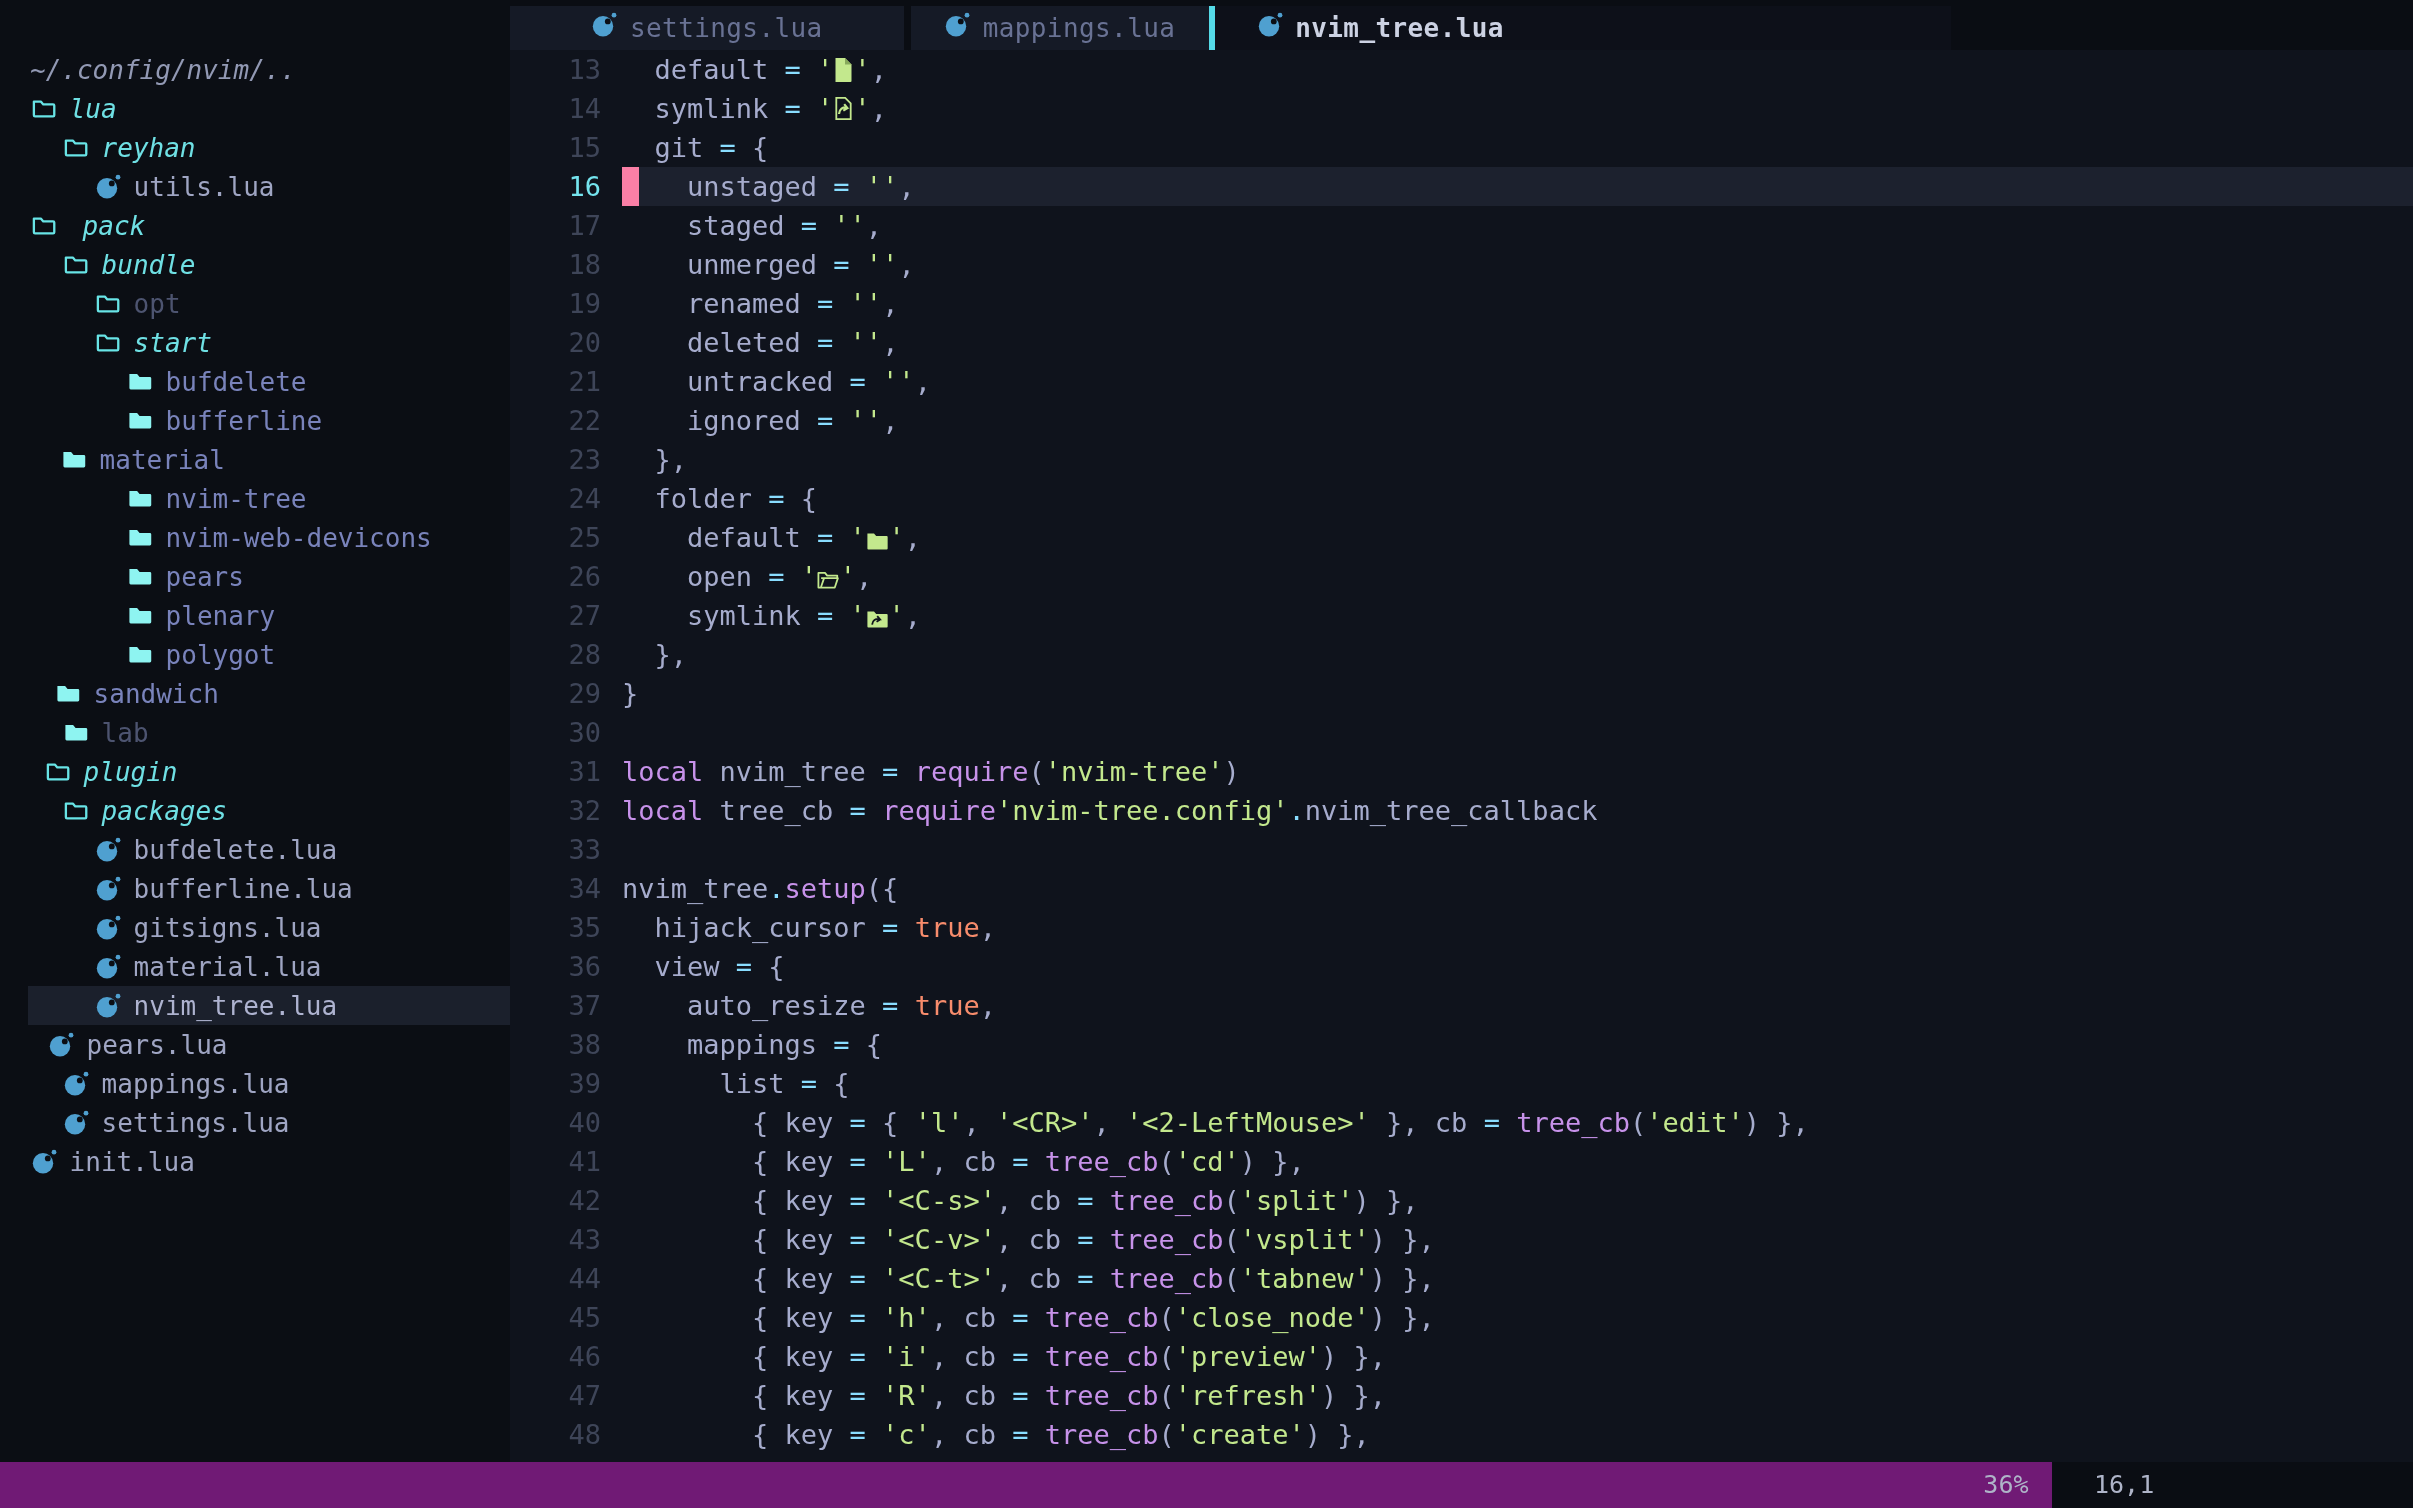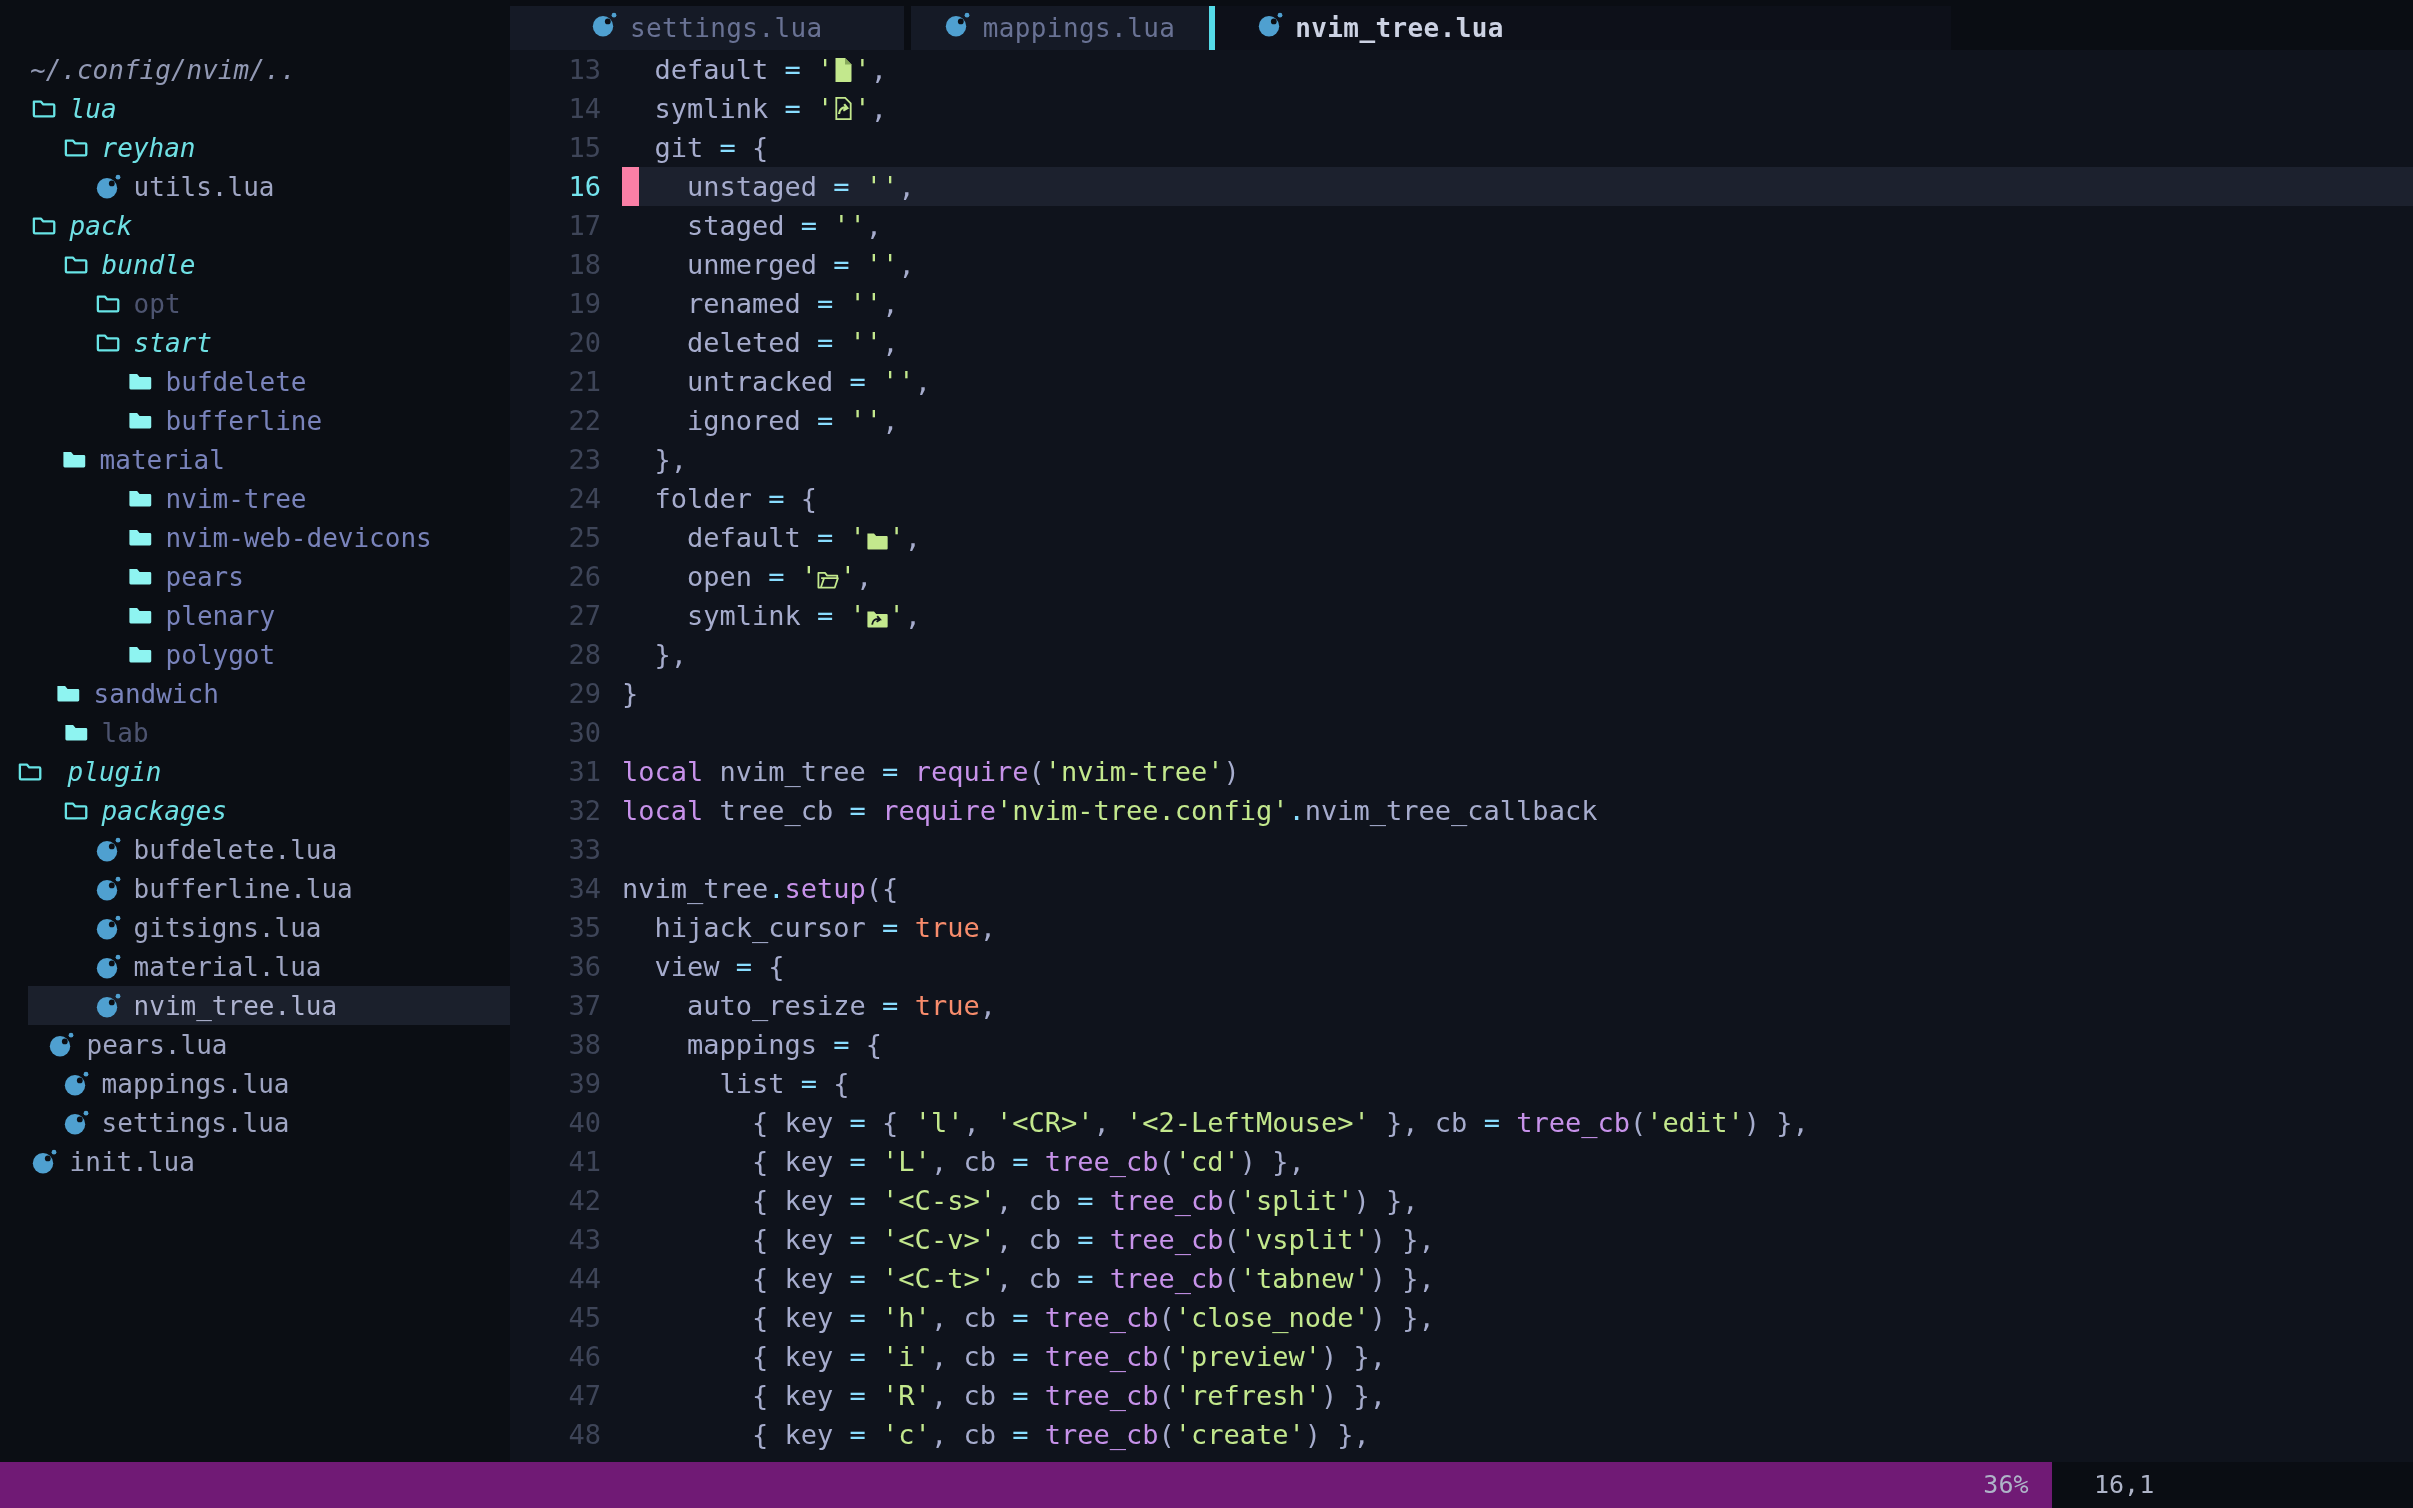--- a/index.html
+++ b/index.html
@@ -70,21 +70,21 @@
             <path d="M3 4.5 h7.2 l2.6 3 h10.2 a1.2 1.2 0 0 1 1.2 1.2 v10.1 a1.2 1.2 0 0 1 -1.2 1.2 h-18.8 a1.2 1.2 0 0 1 -1.2 -1.2 Z" fill="none" stroke="#68e4e6" stroke-width="2.4" stroke-linejoin="round"></path>
           </svg></span><span class="lbl-dir">lua</span></div>
       <div class="tree-row" style="padding-left: 62px;"><span class="ticon"><svg viewBox="0 0 26 24" width="25" height="23.5">
             <path d="M3 4.5 h7.2 l2.6 3 h10.2 a1.2 1.2 0 0 1 1.2 1.2 v10.1 a1.2 1.2 0 0 1 -1.2 1.2 h-18.8 a1.2 1.2 0 0 1 -1.2 -1.2 Z" fill="none" stroke="#68e4e6" stroke-width="2.4" stroke-linejoin="round"></path>
           </svg></span><span class="lbl-dir">reyhan</span></div>
       <div class="tree-row" style="padding-left: 94px;"><span class="ticon"><svg viewBox="0 0 26 26" width="26" height="26">
             <circle cx="12" cy="14.2" r="10.2" fill="#4fa0d0"></circle>
             <circle cx="16.8" cy="9.4" r="2.9" fill="#0b0e14"></circle>
             <circle cx="23" cy="3.2" r="2.4" fill="#4fa0d0"></circle>
           </svg></span><span class="lbl-file">utils.lua</span></div>
-      <div class="tree-row" style="padding-left: 30px;"><span class="ticon"><svg viewBox="0 0 26 24" width="25" height="23.5">
+      <div class="tree-row" style="padding-left: 30px; gap: 13px;"><span class="ticon"><svg viewBox="0 0 26 24" width="25" height="23.5">
             <path d="M3 4.5 h7.2 l2.6 3 h10.2 a1.2 1.2 0 0 1 1.2 1.2 v10.1 a1.2 1.2 0 0 1 -1.2 1.2 h-18.8 a1.2 1.2 0 0 1 -1.2 -1.2 Z" fill="none" stroke="#68e4e6" stroke-width="2.4" stroke-linejoin="round"></path>
           </svg></span><span class="lbl-dir">pack</span></div>
       <div class="tree-row" style="padding-left: 62px;"><span class="ticon"><svg viewBox="0 0 26 24" width="25" height="23.5">
             <path d="M3 4.5 h7.2 l2.6 3 h10.2 a1.2 1.2 0 0 1 1.2 1.2 v10.1 a1.2 1.2 0 0 1 -1.2 1.2 h-18.8 a1.2 1.2 0 0 1 -1.2 -1.2 Z" fill="none" stroke="#68e4e6" stroke-width="2.4" stroke-linejoin="round"></path>
           </svg></span><span class="lbl-dir">bundle</span></div>
       <div class="tree-row" style="padding-left: 94px;"><span class="ticon"><svg viewBox="0 0 26 24" width="25" height="23.5">
             <path d="M3 4.5 h7.2 l2.6 3 h10.2 a1.2 1.2 0 0 1 1.2 1.2 v10.1 a1.2 1.2 0 0 1 -1.2 1.2 h-18.8 a1.2 1.2 0 0 1 -1.2 -1.2 Z" fill="none" stroke="#68e4e6" stroke-width="2.4" stroke-linejoin="round"></path>
           </svg></span><span class="lbl-dim">opt</span></div>
       <div class="tree-row" style="padding-left: 94px;"><span class="ticon"><svg viewBox="0 0 26 24" width="25" height="23.5">
             <path d="M3 4.5 h7.2 l2.6 3 h10.2 a1.2 1.2 0 0 1 1.2 1.2 v10.1 a1.2 1.2 0 0 1 -1.2 1.2 h-18.8 a1.2 1.2 0 0 1 -1.2 -1.2 Z" fill="none" stroke="#68e4e6" stroke-width="2.4" stroke-linejoin="round"></path>
@@ -112,21 +112,21 @@
           </svg></span><span class="lbl-pkg">plenary</span></div>
       <div class="tree-row" style="padding-left: 126px;"><span class="ticon"><svg viewBox="0 0 26 24" width="25" height="23.5">
             <path d="M2.5 4 h8 l2.6 3 h10.7 a1.4 1.4 0 0 1 1.4 1.4 v10.2 a1.4 1.4 0 0 1 -1.4 1.4 h-19.9 a1.4 1.4 0 0 1 -1.4 -1.4 Z" fill="#8ef4f1"></path>
           </svg></span><span class="lbl-pkg">polygot</span></div>
       <div class="tree-row" style="padding-left: 54px;"><span class="ticon"><svg viewBox="0 0 26 24" width="25" height="23.5">
             <path d="M2.5 4 h8 l2.6 3 h10.7 a1.4 1.4 0 0 1 1.4 1.4 v10.2 a1.4 1.4 0 0 1 -1.4 1.4 h-19.9 a1.4 1.4 0 0 1 -1.4 -1.4 Z" fill="#8ef4f1"></path>
           </svg></span><span class="lbl-pkg">sandwich</span></div>
       <div class="tree-row" style="padding-left: 62px;"><span class="ticon"><svg viewBox="0 0 26 24" width="25" height="23.5">
             <path d="M2.5 4 h8 l2.6 3 h10.7 a1.4 1.4 0 0 1 1.4 1.4 v10.2 a1.4 1.4 0 0 1 -1.4 1.4 h-19.9 a1.4 1.4 0 0 1 -1.4 -1.4 Z" fill="#8ef4f1"></path>
           </svg></span><span class="lbl-dim">lab</span></div>
-      <div class="tree-row" style="padding-left: 16px; gap: 12px;"><span class="ticon"><svg viewBox="0 0 26 24" width="25" height="23.5">
+      <div class="tree-row" style="padding-left: 44px;"><span class="ticon"><svg viewBox="0 0 26 24" width="25" height="23.5">
             <path d="M3 4.5 h7.2 l2.6 3 h10.2 a1.2 1.2 0 0 1 1.2 1.2 v10.1 a1.2 1.2 0 0 1 -1.2 1.2 h-18.8 a1.2 1.2 0 0 1 -1.2 -1.2 Z" fill="none" stroke="#68e4e6" stroke-width="2.4" stroke-linejoin="round"></path>
           </svg></span><span class="lbl-dir">plugin</span></div>
       <div class="tree-row" style="padding-left: 62px;"><span class="ticon"><svg viewBox="0 0 26 24" width="25" height="23.5">
             <path d="M3 4.5 h7.2 l2.6 3 h10.2 a1.2 1.2 0 0 1 1.2 1.2 v10.1 a1.2 1.2 0 0 1 -1.2 1.2 h-18.8 a1.2 1.2 0 0 1 -1.2 -1.2 Z" fill="none" stroke="#68e4e6" stroke-width="2.4" stroke-linejoin="round"></path>
           </svg></span><span class="lbl-dir">packages</span></div>
       <div class="tree-row" style="padding-left: 94px;"><span class="ticon"><svg viewBox="0 0 26 26" width="26" height="26">
             <circle cx="12" cy="14.2" r="10.2" fill="#4fa0d0"></circle>
             <circle cx="16.8" cy="9.4" r="2.9" fill="#0b0e14"></circle>
             <circle cx="23" cy="3.2" r="2.4" fill="#4fa0d0"></circle>
           </svg></span><span class="lbl-file">bufdelete.lua</span></div>

